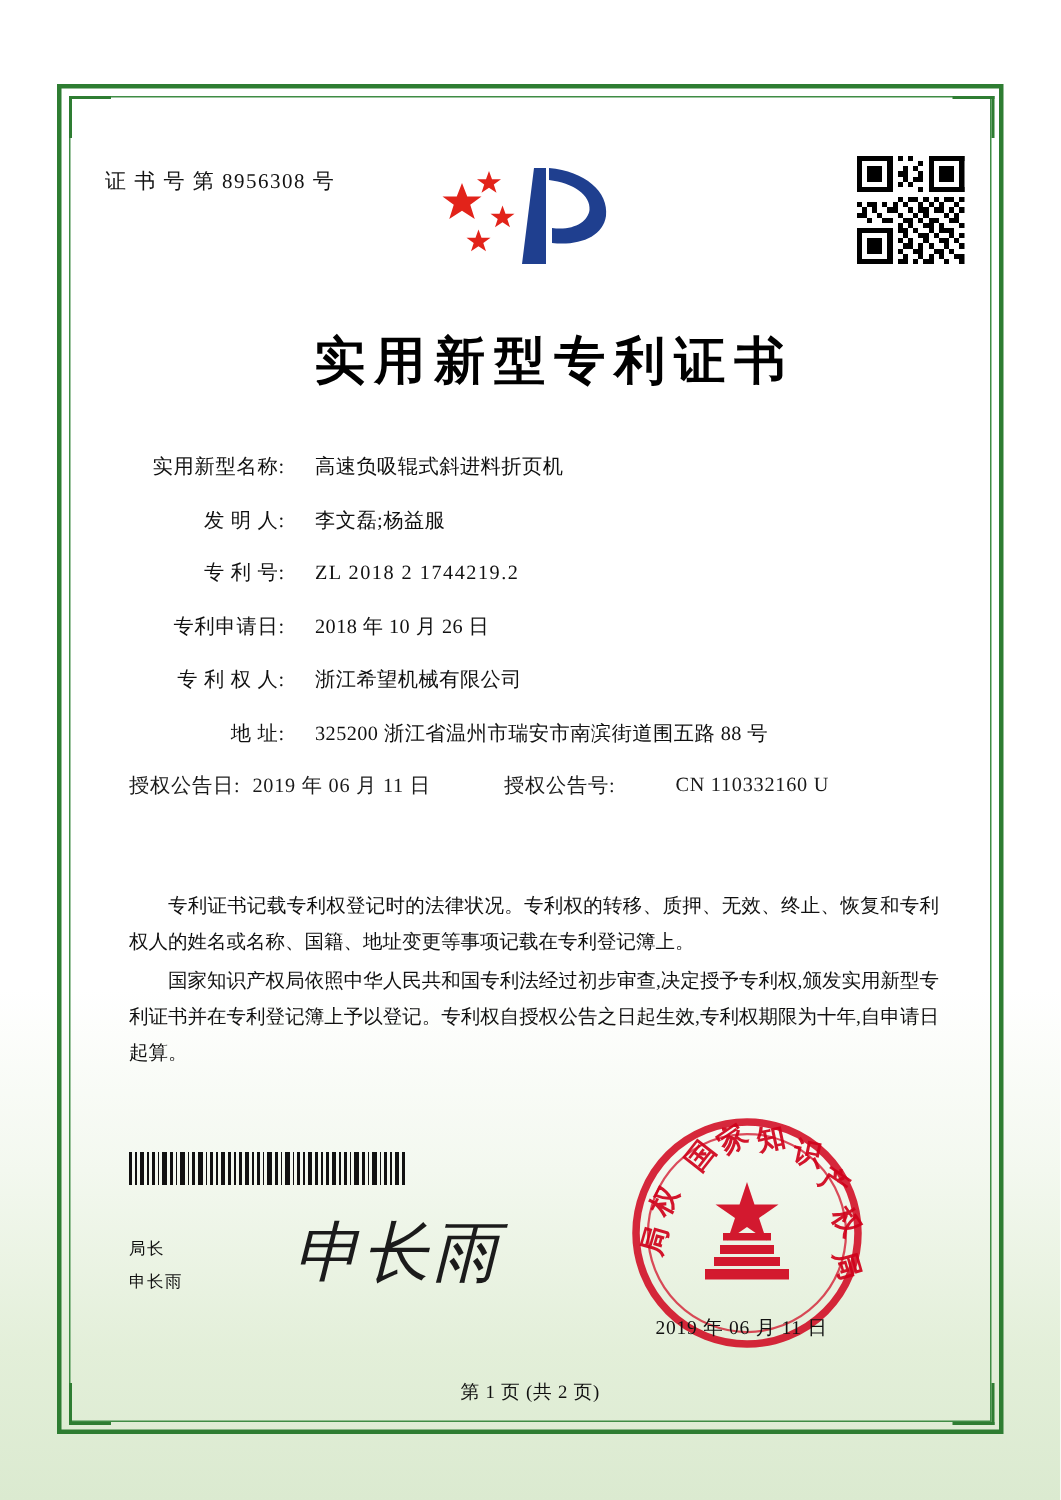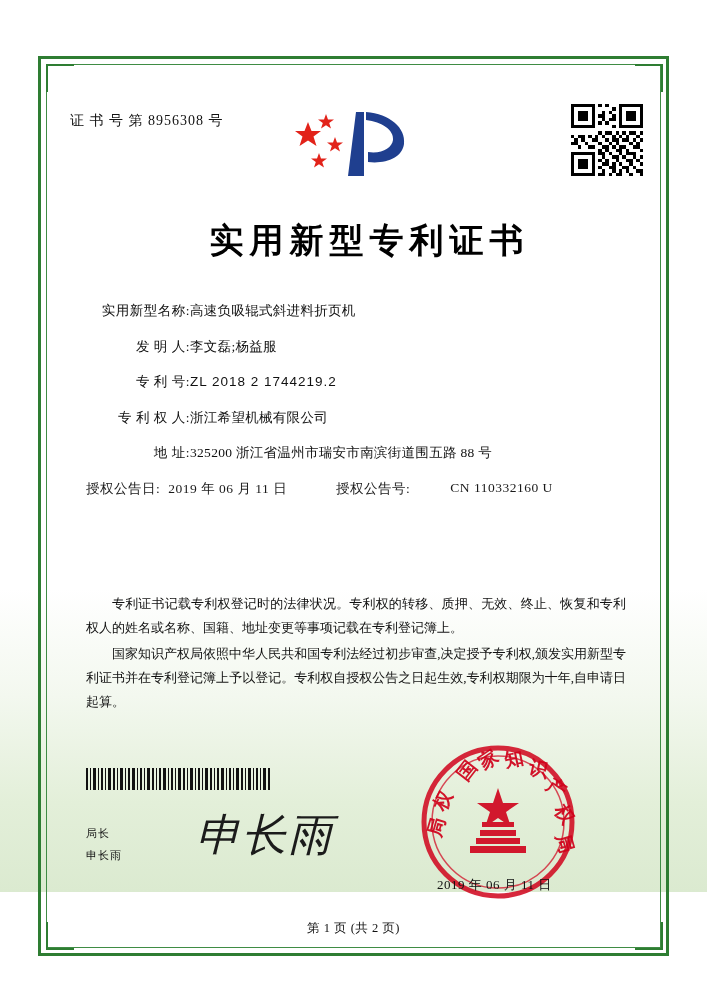--- a/index.html
+++ b/index.html
@@ -12,21 +12,21 @@
     height: 1000px;
     font-family: "Liberation Serif", "DejaVu Serif", serif;
     color: #1a1a1a;
     position: relative;
     overflow: hidden;
   }
   .page {
     position: absolute;
     left: 0; top: 0;
     width: 707px;
-    height: 892px;
+    height: 1000px;
     background:
       linear-gradient(to bottom, #ffffff 0%, #ffffff 66%, #f3f8ef 78%, #e3efd9 90%, #dbead0 100%);
   }
   
   .frame-outer {
     position: absolute;
     left: 38px; top: 56px;
     width: 631px; height: 900px;
     border: 3px solid #2e7d32;
     box-sizing: border-box;
@@ -100,23 +100,24 @@
   .row .lbl {
     width: 104px;
     flex: none;
     letter-spacing: 0.5px;
     white-space: nowrap;
     text-align: right;
   }
   .row .val {
     flex: 1;
     letter-spacing: 0.3px;
+    margin-left: 20px;
   }
   .row .val.mono {
-    font-family: Liberation Sans, sans-serif;
+    font-family: Liberation Serif, serif;
     letter-spacing: 1px;
   }
   .row2 {
     display: flex;
     align-items: baseline;
     font-size: 13.5px;
     margin-bottom: 15px;
   }
   .row2 .g1 { width: 250px; display: flex; }
   .row2 .g2 { display: flex; gap: 32px; }
@@ -333,20 +334,24 @@
     </div>
     <div class="row">
       <span class="lbl">发 明 人:</span>
       <span class="val">李文磊;杨益服</span>
     </div>
     <div class="row">
       <span class="lbl">专 利 号:</span>
       <span class="val mono">ZL 2018 2 1744219.2</span>
     </div>
     <div class="row">
+      <span class="lbl">专利申请日:</span>
+      <span class="val">2018 年 10 月 26 日</span>
+    </div>
+    <div class="row">
       <span class="lbl">专 利 权 人:</span>
       <span class="val">浙江希望机械有限公司</span>
     </div>
     <div class="row">
       <span class="lbl">地 址:</span>
       <span class="val">325200 浙江省温州市瑞安市南滨街道围五路 88 号</span>
     </div>
     <div class="row2">
       <span class="g1">
         <span class="lbl">授权公告日:</span>

